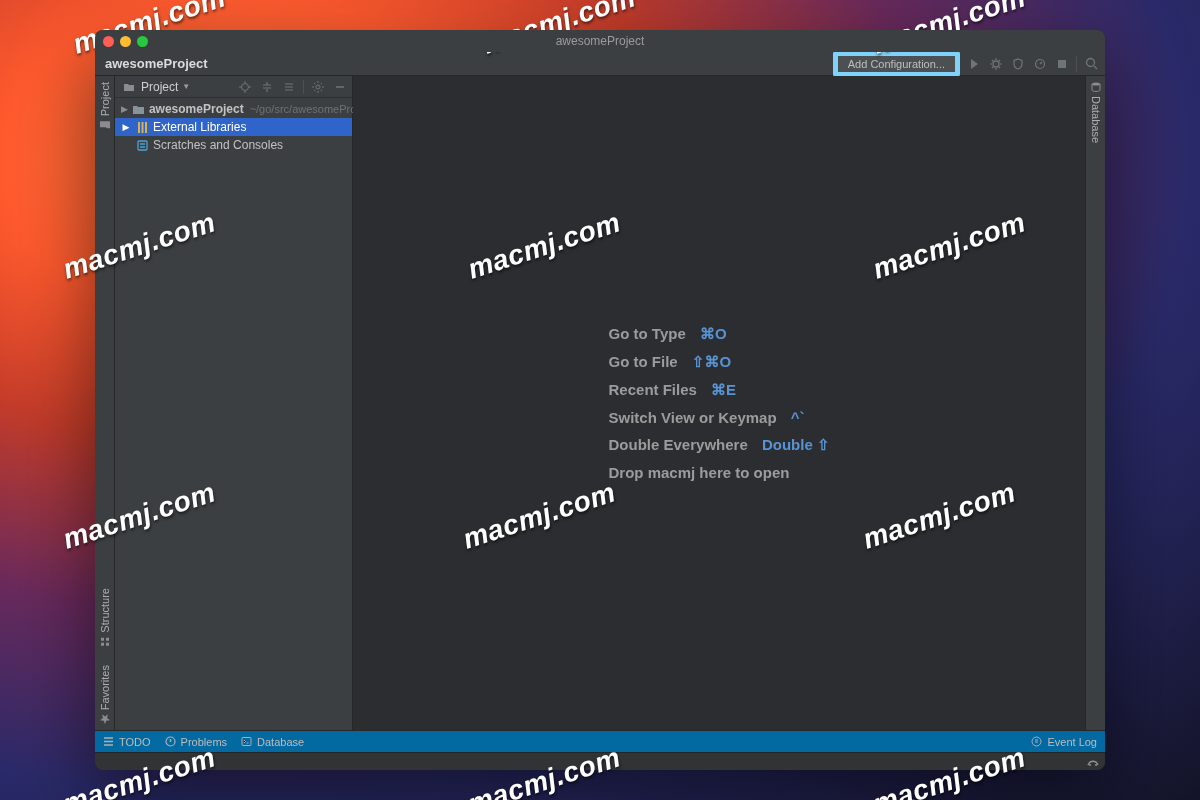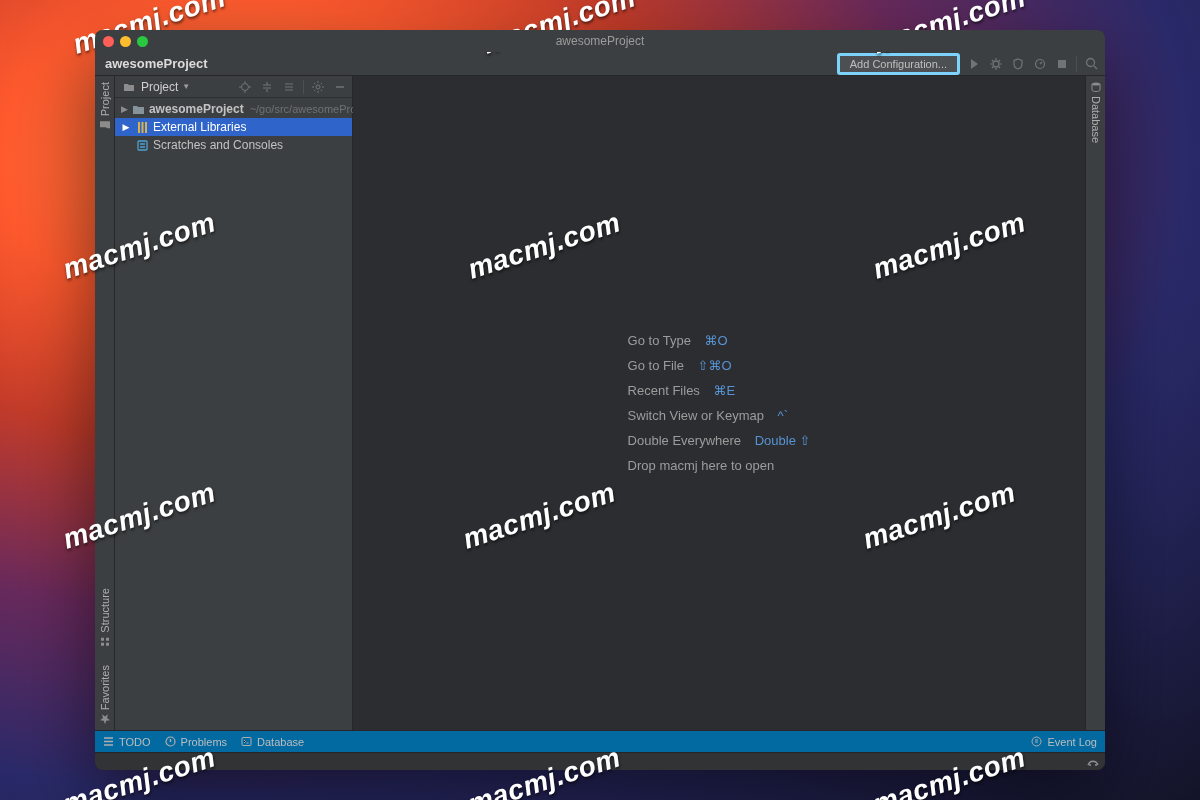--- a/index.html
+++ b/index.html
@@ -36,21 +36,21 @@
   .navbar {
     height: 24px; background: #3c3f41; border-bottom: 1px solid #272727;
     display:flex; align-items:center; justify-content:space-between;
     padding: 0 6px 0 10px;
   }
   .navbar .breadcrumb { font-weight: 600; color:#dcdcdc; font-size:13px;}
   .navbar .right { display:flex; align-items:center; gap:6px; }
   .add-config {
     background:#4d5052; color:#bfbfbf;
     font-size:11px; padding:2px 10px;
-    border:3px solid #7dd3fc; border-radius:3px;
+    border:5px solid #7dd3fc; border-radius:3px;
   }
   .tb-icon { width:16px; height:16px; display:inline-flex; align-items:center; justify-content:center; color:#6f7476; }
   .tb-sep { width:1px; height:16px; background:#4d4f51; }
   svg { display:block; }
 
   
   .body {
     flex:1; display:flex; min-height:0;
   }
 
@@ -93,21 +93,21 @@
   .tree-row.sel .arrow { color:#fff; }
   .tree-icon { width:14px; height:14px; display:inline-flex; align-items:center; justify-content:center; }
   .path { color:#6f7274; font-size:11px; margin-left:2px;}
 
   
   .editor {
     flex:1; background:#2b2d30;
     display:flex; align-items:center; justify-content:center;
   }
   .hints { display:flex; flex-direction:column; gap:10px; align-items:flex-start; }
-  .hint { color:#9c9c9c; font-size:13px; }
+  .hint { color:#9c9c9c; font-size:15px;font-weight:bold; }
   .sc { color:#5893d4; margin-left:10px; }
 
   
   .bottombar {
     height:22px; background:#0369a1; border-top:1px solid #272727;
     display:flex; align-items:center; justify-content:space-between;
     padding:0 8px; font-size:11px; color:#bdbdbd;
   }
   .bottombar .l, .bottombar .r { display:flex; gap:14px; align-items:center; }
   .bb-item { display:flex; align-items:center; gap:5px; }

